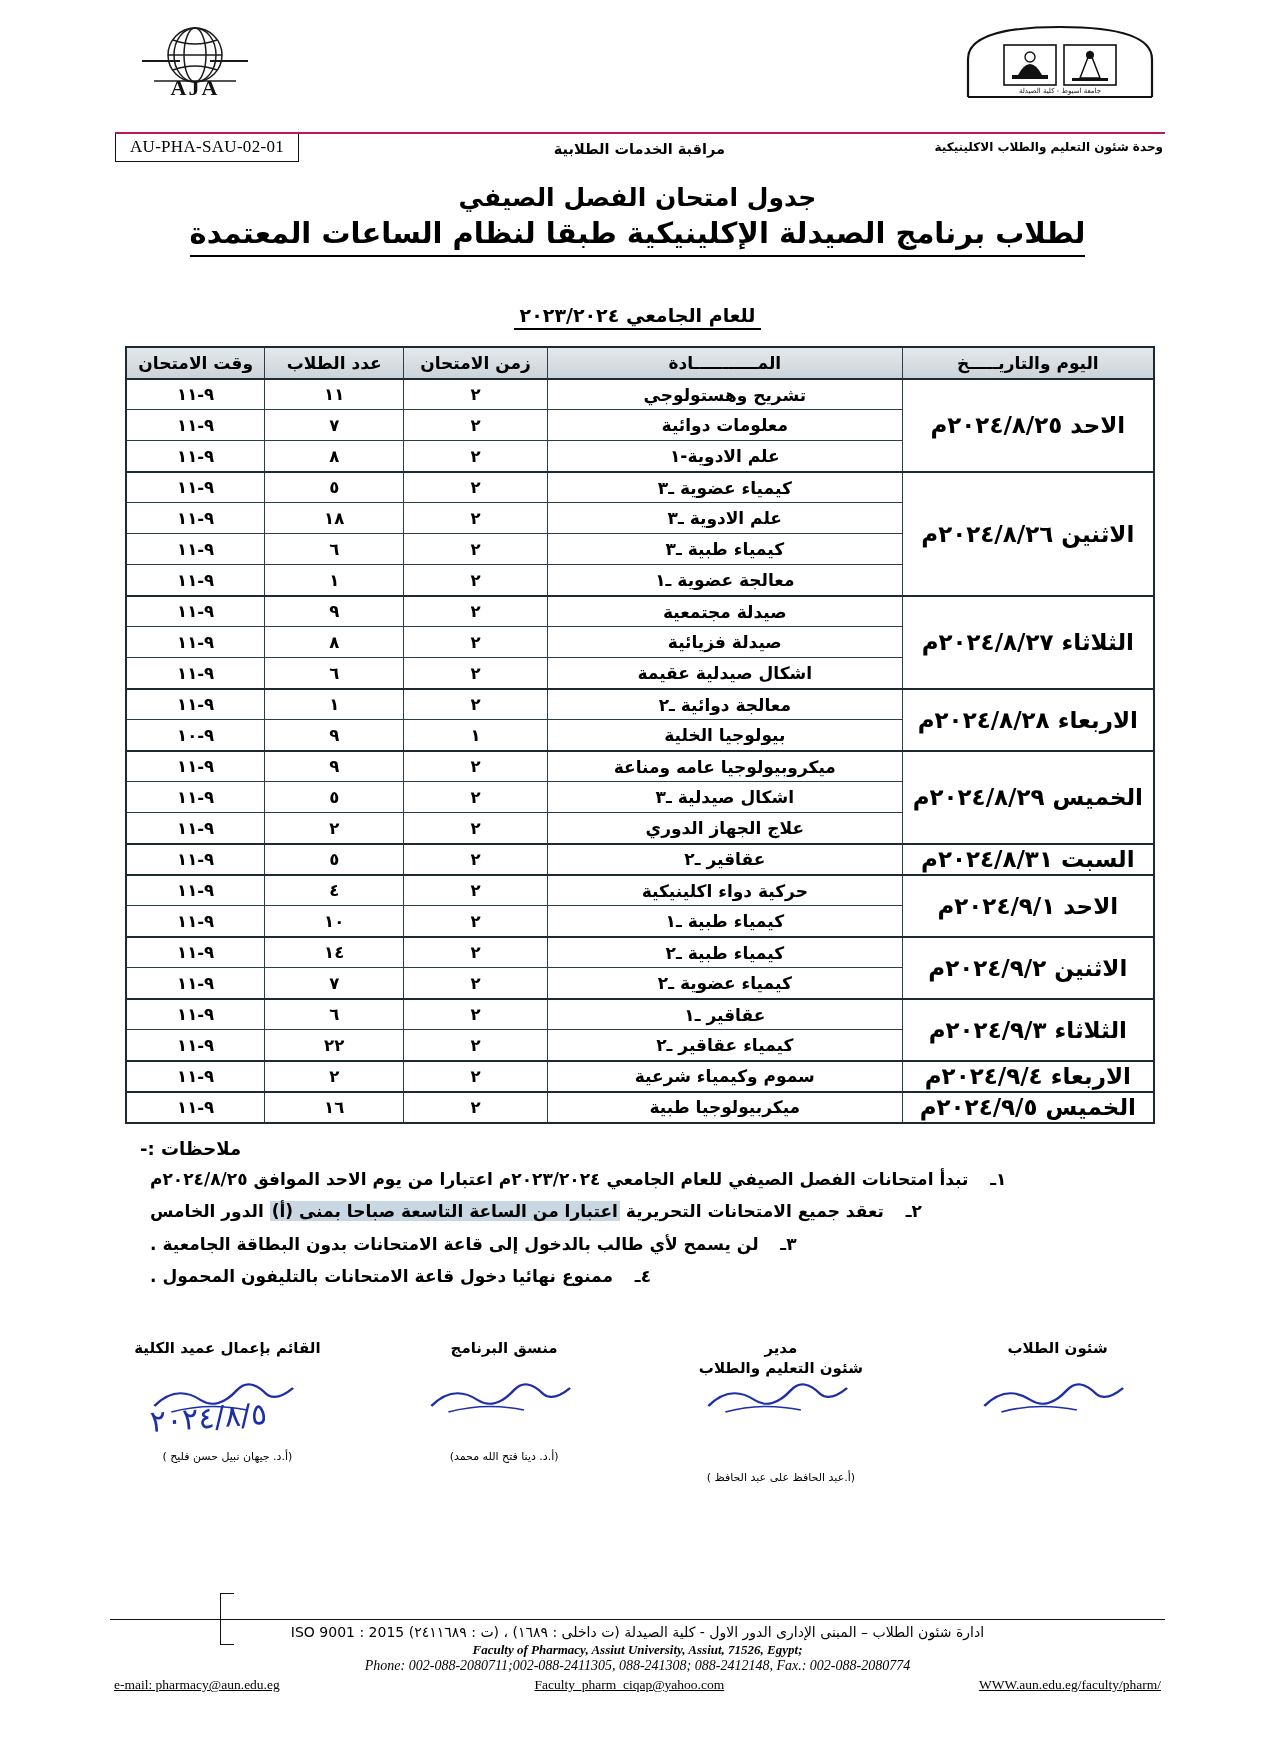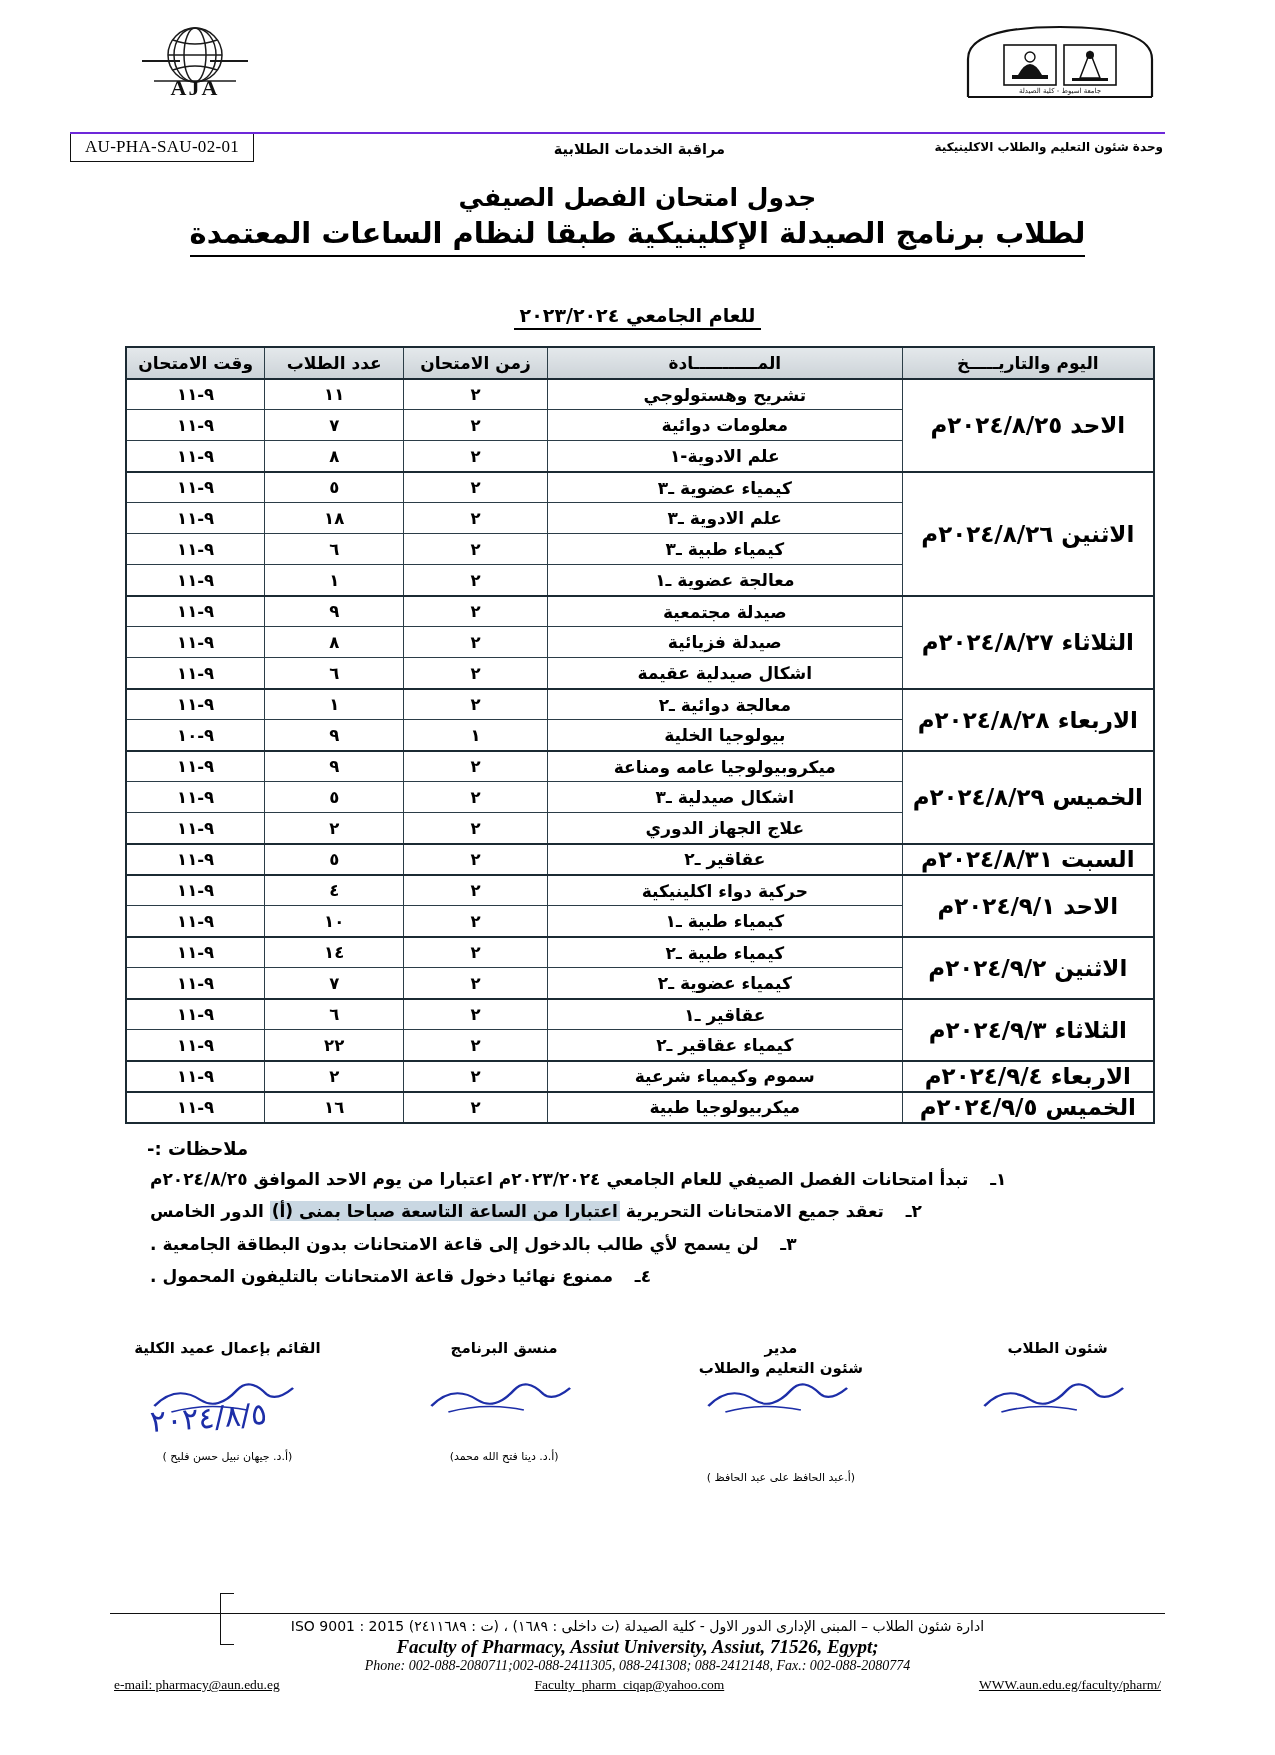--- a/index.html
+++ b/index.html
@@ -25,22 +25,22 @@
   }
   .logo-right {
     position: absolute; right: 115px; top: 22px;
     width: 200px; height: 80px;
     display:flex; align-items:center; justify-content:center;
   }
 
   
   .header-bar {
     position: relative;
-    margin: 22px 110px 0 70px;
-    border-top: 2px solid #6d28d9;
+    margin: 22px 110px 0 115px;
+    border-top: 2px solid #be185d;
     height: 34px;
     display: flex;
     align-items: center;
     direction: rtl;
   }
   .header-right-text {
     position: absolute; right: 2px; top: 6px;
     font-weight: bold; font-size: 12px;
     letter-spacing: 0px;
     white-space: nowrap;
@@ -124,21 +124,21 @@
     height: 31px;
   }
   td.dur, td.cnt, td.time { font-size: 16.5px; }
   td.time { letter-spacing: .5px; }
 
   tr.group-start > td { border-top: 2.2px solid #1b2a33; }
   .group-sep td { border-bottom: 2.2px solid #1b2a33; }
 
   
   .notes-head {
-    margin: 14px 0 4px 15px;
+    margin: 14px 0 4px 8px;
     text-align: left;
     padding-left: 132px;
     font-weight: bold;
     font-size: 18px;
     direction: rtl;
   }
   .notes {
     direction: rtl;
     margin: 0 150px 0 150px;
     padding: 0;
@@ -196,21 +196,21 @@
     border-top: 1.6px solid #111;
   }
   .footer-inner {
     margin: 0 110px;
     position: relative;
     text-align: center;
     font-family: "Liberation Serif", "DejaVu Serif", serif;
     padding-top: 4px;
   }
   .f-ar { font-size: 14px; direction: rtl; font-family:"DejaVu Sans", sans-serif; }
-  .f-en-b { font-size: 19px; font-style: italic; font-weight: bold; margin-top: 2px; direction: ltr;}
+  .f-en-b { font-size: 13px; font-style: italic; font-weight: bold; margin-top: 2px; direction: ltr;}
   .f-en { font-size: 14px; font-style: italic; direction: ltr; }
   .f-links {
     display: flex; direction: ltr; justify-content: space-between;
     font-size: 13.5px; margin-top: 3px; padding: 0 4px;
   }
   .f-links span { text-decoration: underline; }
   .footer-box {
     position: absolute; left: 110px; bottom: 48px;
     width: 14px; height: 52px; border: 1.4px solid #111; border-right:none;
   }

